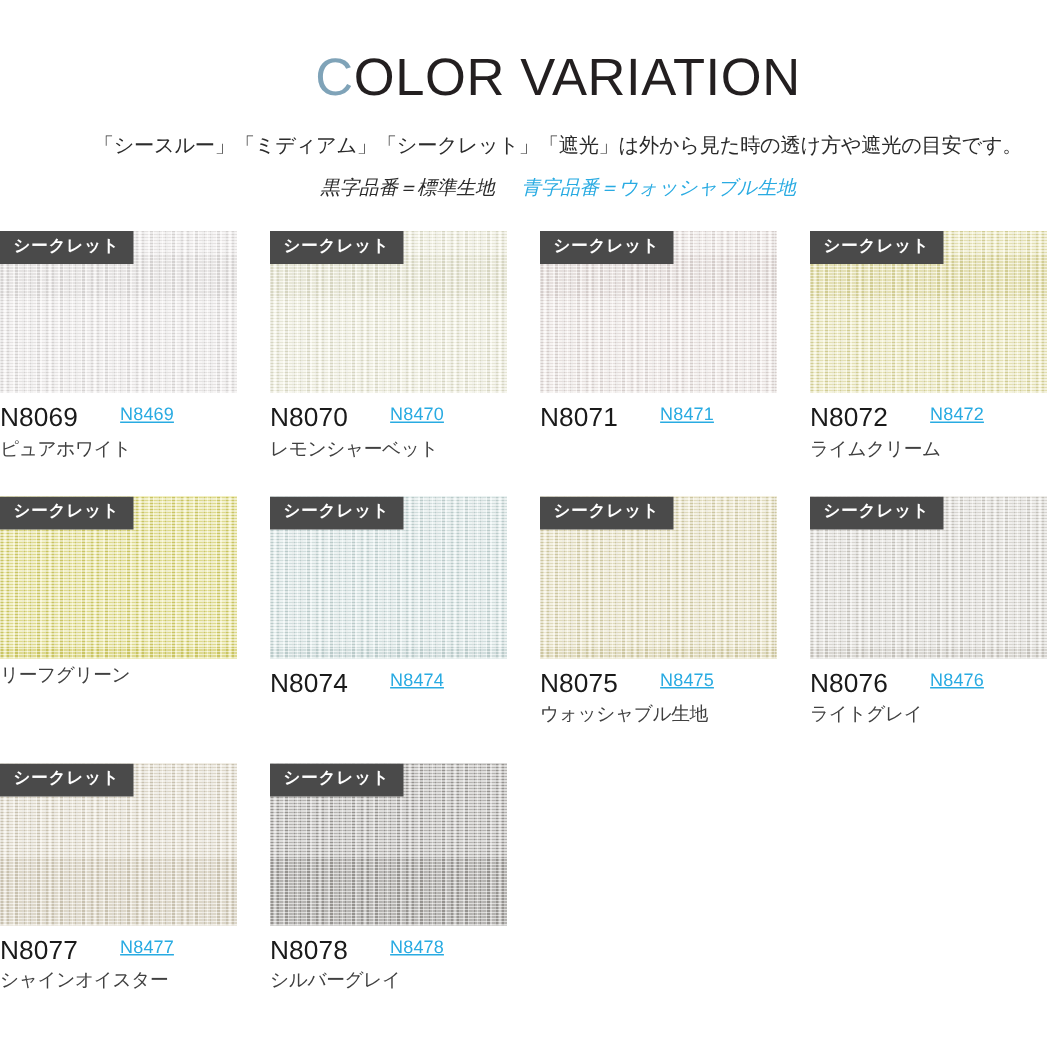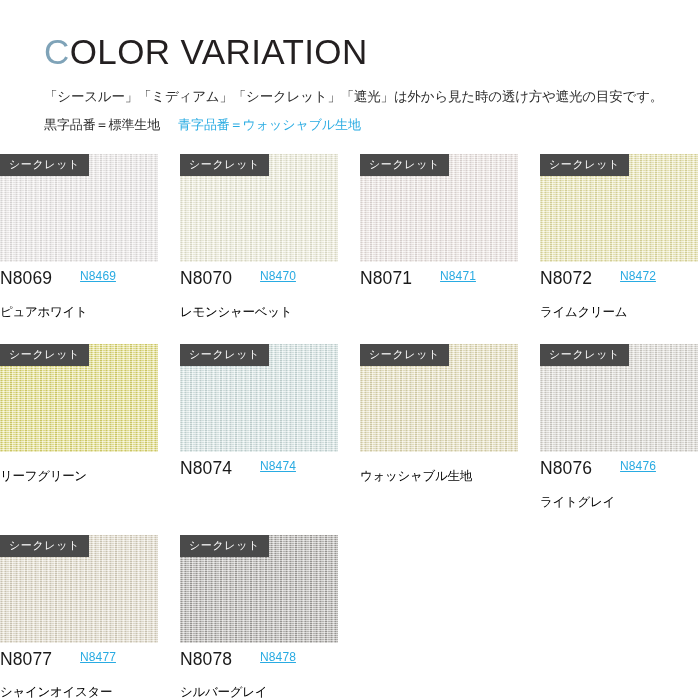--- a/index.html
+++ b/index.html
@@ -8,21 +8,21 @@
     width: 700px;
     height: 700px;
     background: #ffffff;
     font-family: "Liberation Sans", "DejaVu Sans", sans-serif;
     overflow: hidden;
   }
 
   #page { width: 700px; height: 700px; position: relative; }
 
   
-  .header { padding-top: 34px; margin-left: 44px; }
+  .header { text-align: center; padding-top: 34px; margin-left: 44px; }
 
   .page-title {
     font-size: 35px;
     letter-spacing: 0.4px;
     color: #231f20;
     font-weight: 400;
     line-height: 1;
   }
   .page-title .initial { color: #7fa3b8; }
 
@@ -30,20 +30,21 @@
     margin-top: 19px;
     font-size: 13.5px;
     color: #2b2b2b;
     letter-spacing: -0.2px;
   }
 
   .subtitle-2 {
     margin-top: 10px;
     font-size: 13px;
     letter-spacing: -0.1px;
+    font-style: italic;
   }
   .legend-std { color: #2b2b2b; }
   .legend-gap { display: inline-block; width: 18px; }
   .legend-wash { color: #29abe2; }
 
   
   .swatch-grid {
     margin-top: 20px;
     display: grid;
     grid-template-columns: repeat(4, 158px);
@@ -52,20 +53,21 @@
     padding-left: 0px;
   }
 
   .swatch-card { width: 158px; position: relative; }
 
   .swatch-image {
     width: 158px;
     height: 108px;
     position: relative;
     overflow: hidden;
+    font-weight: bold;
   }
 
   
   .swatch-image::before {
     content: "";
     position: absolute;
     inset: 0;
     background-image:
       repeating-linear-gradient(0deg,
         rgba(255,255,255,0.55) 0px, rgba(255,255,255,0.55) 1px,
@@ -112,23 +114,23 @@
   }
   .code-washable {
     font-size: 12px;
     color: #29abe2;
     letter-spacing: 0.1px;
     margin-left: 28px;
     text-decoration: underline;
   }
 
   .color-name {
-    margin-top: 18px;
+    margin-top: 5px;
     font-size: 12.5px;
-    color: #000000;
+    color: #404040;
     letter-spacing: -0.3px;
     line-height: 1.1;
   }
 </style>
 </head>
 <body>
 
 <div id="page">
 
   <div class="header">
@@ -191,20 +193,24 @@
         </div>
         <div class="code-row">
           <span class="code-standard">N8074</span>
           <span class="code-washable" style="color: rgb(41, 171, 226);">N8474</span>
         </div>
       </div>
       <div class="swatch-card">
         <div class="swatch-image" style="background-color: rgb(233, 225, 182);">
           <span class="swatch-badge" style="background-color: rgb(74, 74, 74);">シークレット</span>
         </div>
+        <div class="code-row">
+          <span class="code-standard">N8075</span>
+          <span class="code-washable" style="color: rgb(41, 171, 226);">N8475</span>
+        </div>
         <div class="color-name">ウォッシャブル生地</div>
       </div>
       <div class="swatch-card">
         <div class="swatch-image" style="background-color: rgb(222, 219, 212);">
           <span class="swatch-badge" style="background-color: rgb(74, 74, 74);">シークレット</span>
         </div>
         <div class="code-row">
           <span class="code-standard">N8076</span>
           <span class="code-washable" style="color: rgb(41, 171, 226);">N8476</span>
         </div>

